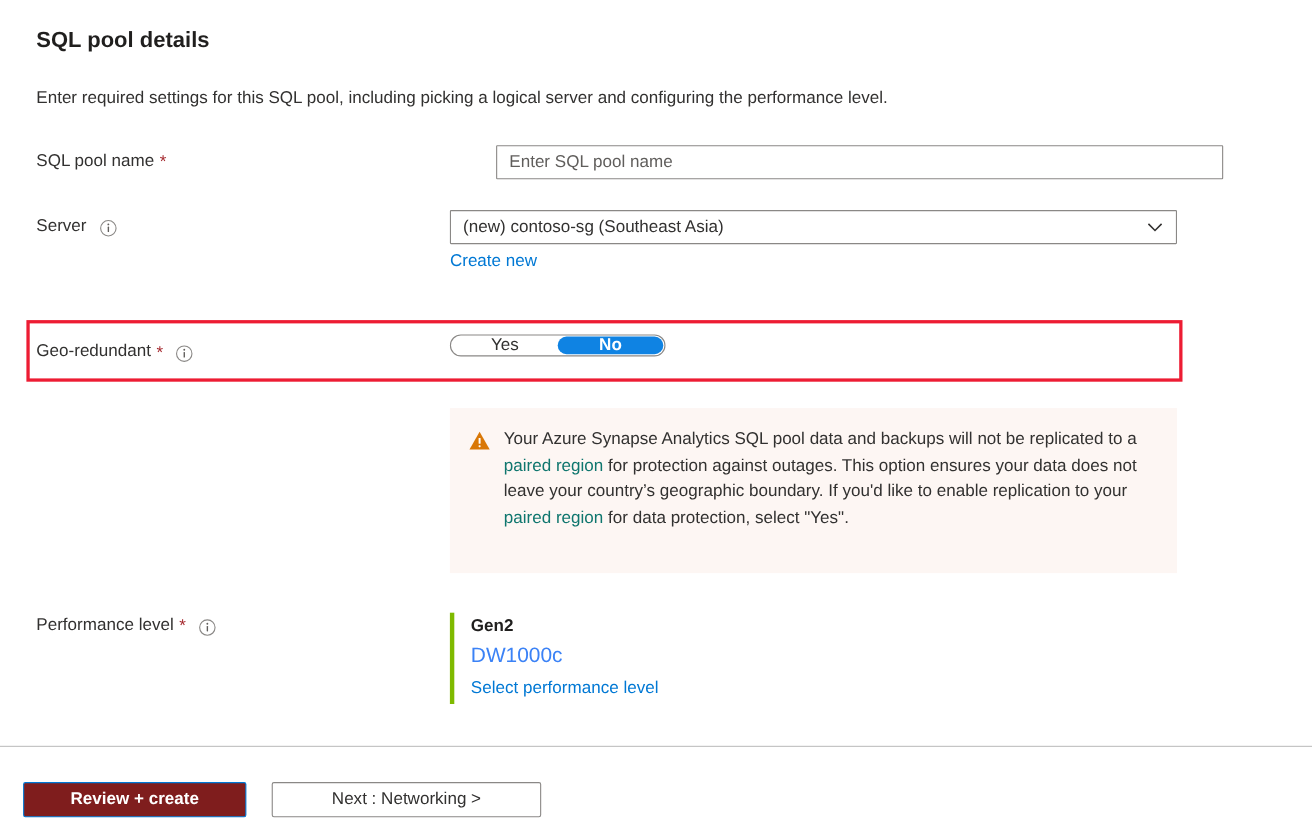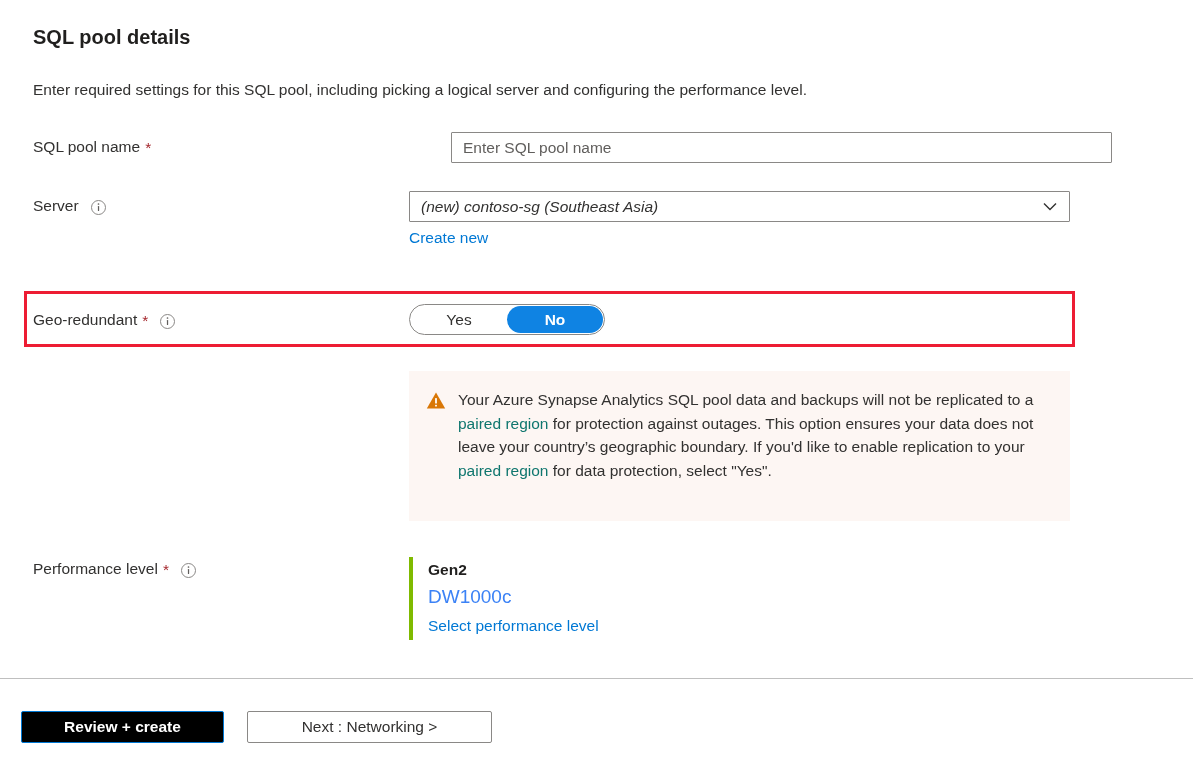--- a/index.html
+++ b/index.html
@@ -135,21 +135,21 @@
     border: 3px solid #ed1c33;
     background: transparent;
     pointer-events: none;
   }
 
   
   .toggle {
     position: absolute;
     left: 409px;
     top: 304px;
-    height: 31px;
+    height: 20px;
     width: 196px;
     box-sizing: border-box;
     border: 1px solid #8a8886;
     border-radius: 16px;
     background: #ffffff;
     display: flex;
     align-items: flex-start;
     padding: 1px;
   }
   .toggle-opt {
@@ -239,21 +239,21 @@
     align-items: center;
     justify-content: center;
     cursor: pointer;
     border-radius: 2px;
     white-space: nowrap;
   }
   .btn-primary {
     left: 21px;
     top: 711px;
     width: 203px;
-    background: #000000;
+    background: #7f1d1d;
     color: #ffffff;
     border: 1px solid #0078d4;
     font-weight: 700;
   }
   .btn-secondary {
     left: 247px;
     top: 711px;
     width: 245px;
     background: #ffffff;
     color: #323130;
@@ -277,21 +277,21 @@
 
   <div class="row-label" style="left:33px; top:197px;justify-content:center;">
     <span>Server</span>
     <span class="info-icon">
       <svg width="13" height="13" viewBox="0 0 13 13" aria-hidden="true">
         <circle cx="6.5" cy="3" r="0.85" fill="#605e5c"></circle>
         <rect x="5.9" y="5" width="1.25" height="5" rx="0.5" fill="#605e5c"></rect>
       </svg>
     </span>
   </div>
-  <div class="dropdown" style="top:191px;font-style:italic;">
+  <div class="dropdown" style="top:191px;">
     <span class="dd-value">(new) contoso-sg (Southeast Asia)</span>
     <span class="chevron">
       <svg width="16" height="16" viewBox="0 0 16 16" aria-hidden="true">
         <path d="M2.5 5 L8 10.5 L13.5 5" fill="none" stroke="#323130" stroke-width="1.4" stroke-linecap="square"></path>
       </svg>
     </span>
   </div>
   <a class="link" style="position:absolute; left:409px; top:229px;">Create new</a>
 
   <div class="highlight-box"></div>

